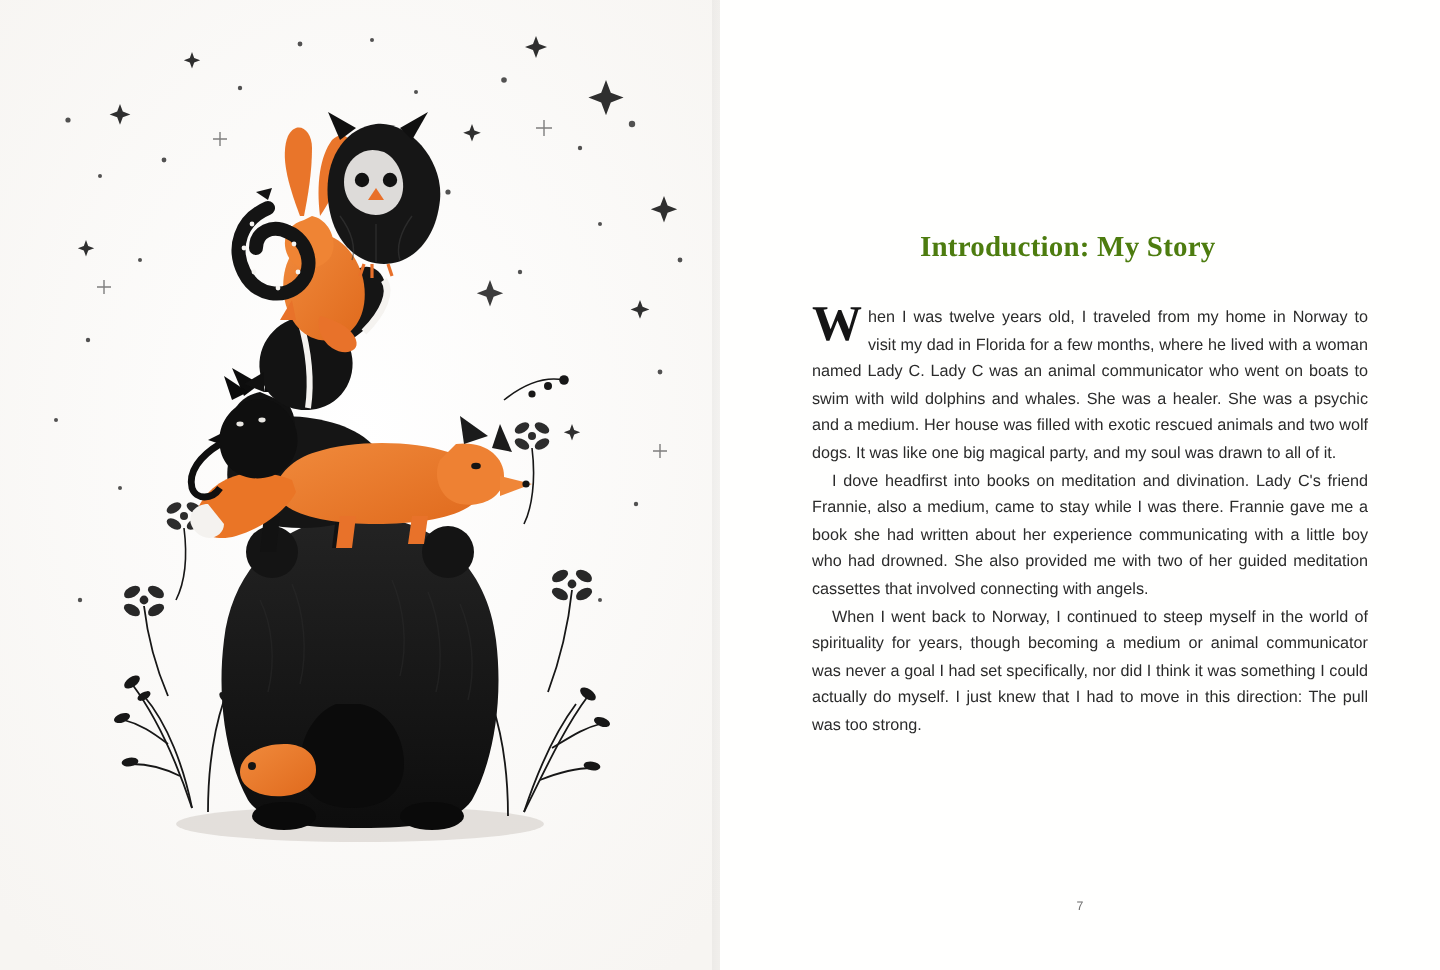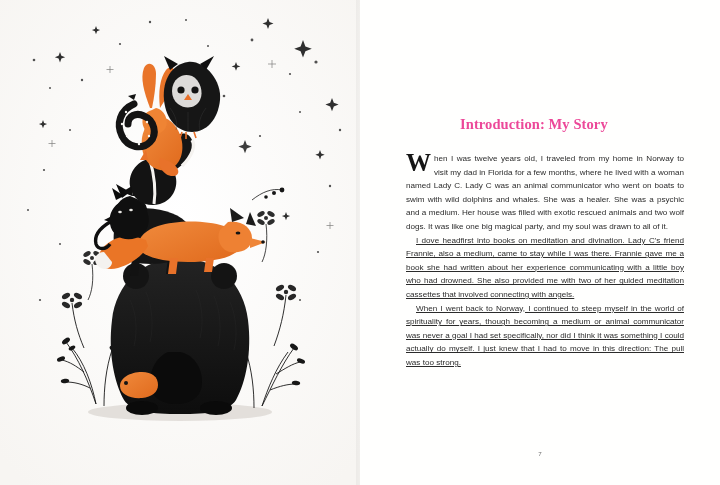--- a/index.html
+++ b/index.html
@@ -45,41 +45,40 @@
     background: #fffffe;
     padding: 0;
   }
   .chapter-title {
     position: absolute;
     left: 100px;
     top: 116px;
     font-family: "Liberation Serif", serif;
     font-size: 14.5px;
     font-weight: bold;
-    color: #ec4899;
+    color: #4d7c0f;
     letter-spacing: 0.1px;
     white-space: nowrap;
   }
   .body-text {
     position: absolute;
     left: 46px;
     top: 152px;
     width: 278px;
     font-family: "Liberation Sans", sans-serif;
     font-size: 8.1px;
     line-height: 13.6px;
     color: #2b2b2b;
     text-align: justify;
   }
   .body-text p {
     margin: 0;
   }
   .body-text p + p {
     text-indent: 10px;
-    text-decoration: underline;
   }
   .dropcap-para {
     position: relative;
     min-height: 28px;
   }
   .dropcap {
     float: left;
     font-family: "Liberation Serif", serif;
     font-size: 25px;
     line-height: 20px;

